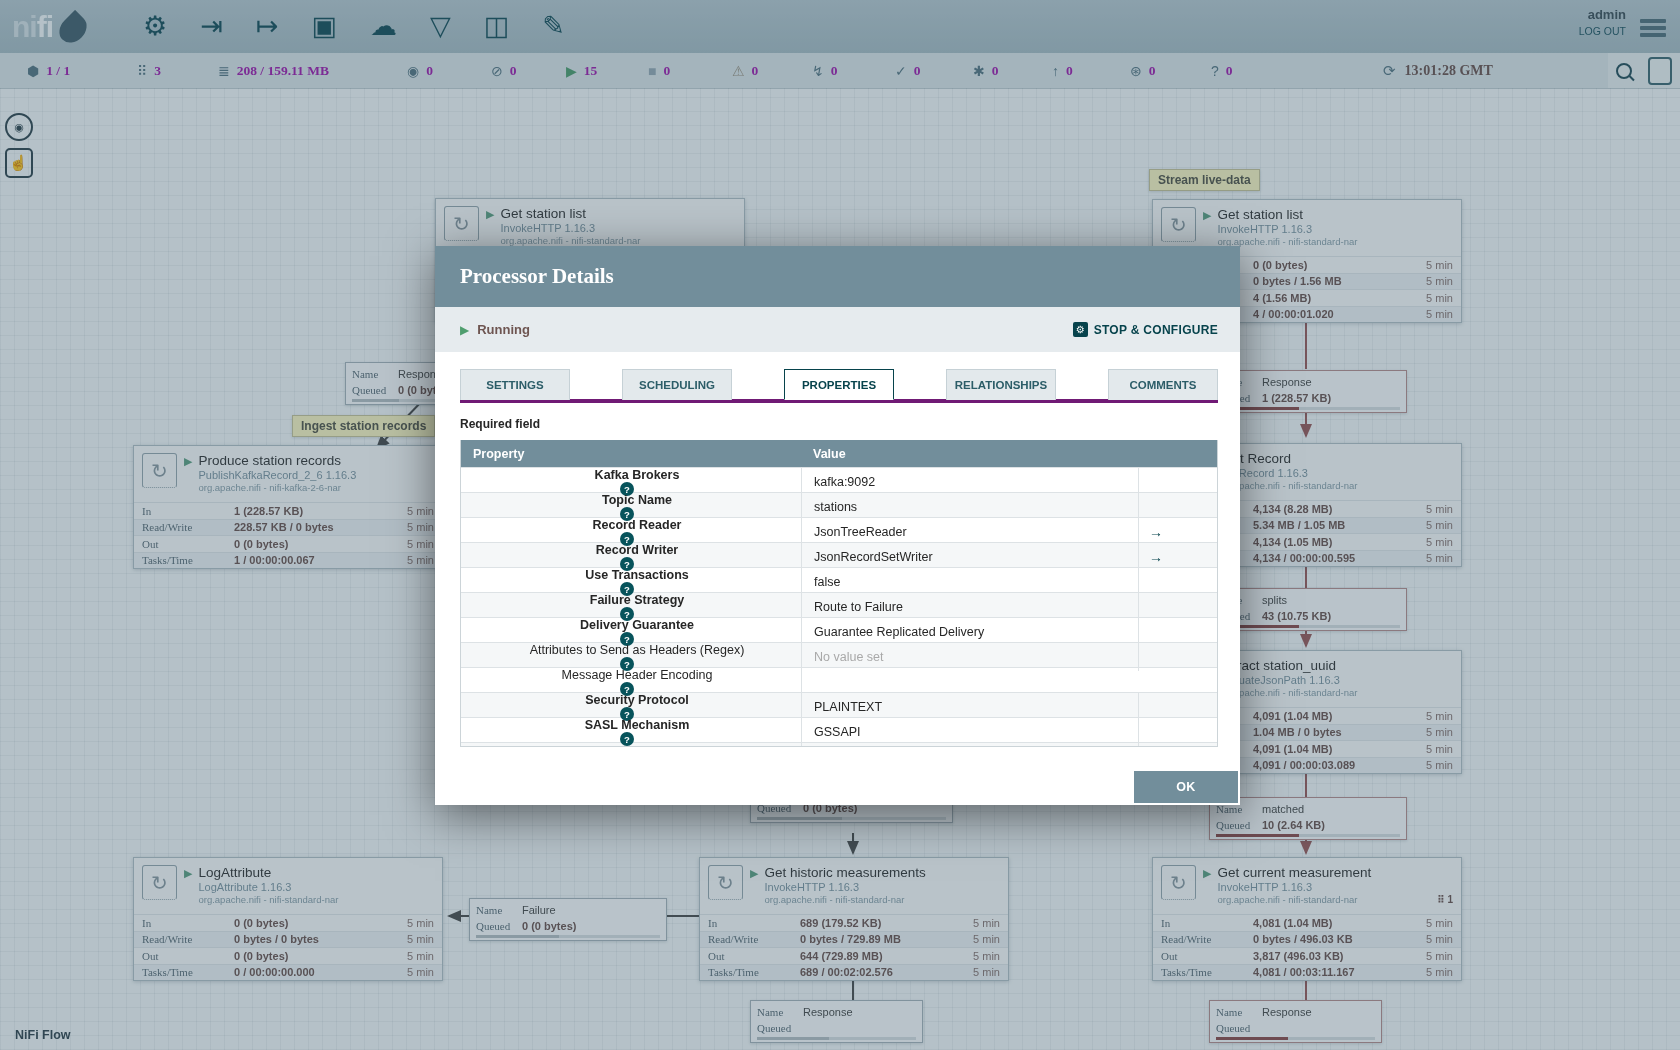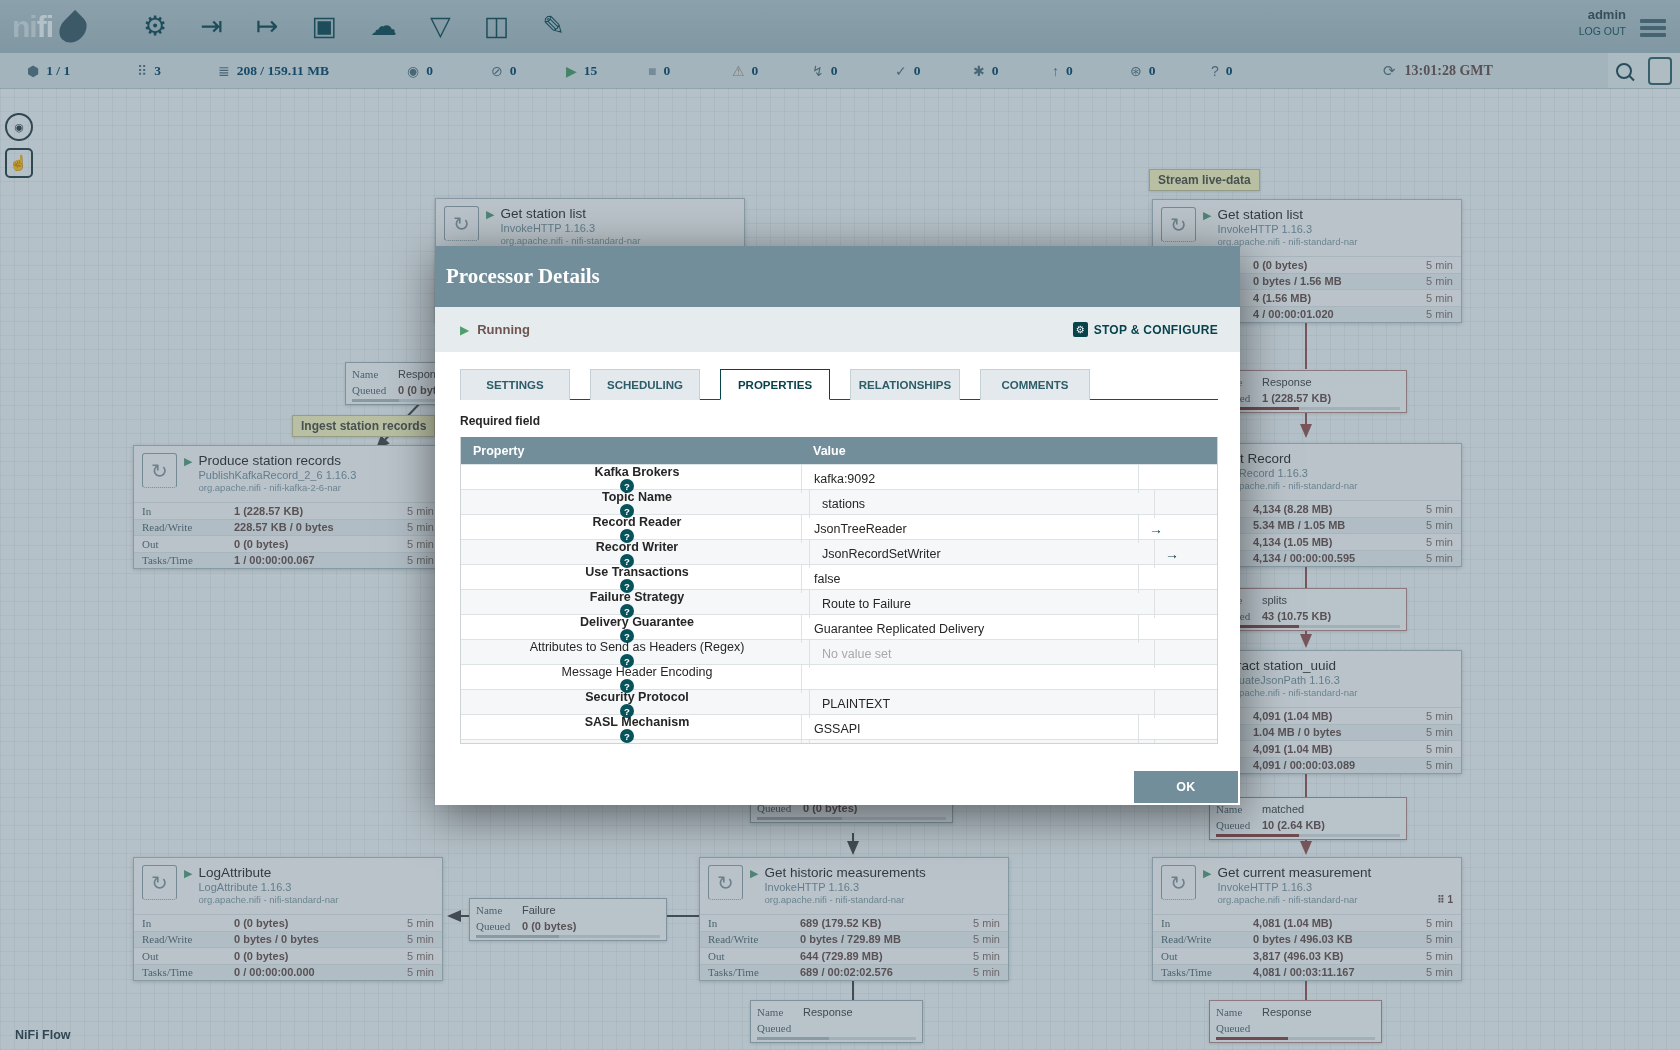--- a/index.html
+++ b/index.html
@@ -19,21 +19,21 @@
   #user-name{font-size:13px;color:#3f515a;font-weight:bold;}
   #logout{font-size:10.5px;color:#235763;margin-top:3px;cursor:pointer;}
   #hamburger{position:absolute;right:14px;top:16px;width:26px;cursor:pointer;}
   #hamburger i{display:block;height:4px;background:#51707d;margin:3px 0;border-radius:1px;}
 
   
   #statusbar{position:absolute;left:0;top:53px;width:100%;height:35px;background:#dde6e9;
     border-bottom:1px solid #c3ced3;z-index:1;}
   .status-item{position:absolute;top:0;height:35px;display:flex;align-items:center;gap:7px;}
   .si-icon{font-size:14px;color:#587784;}
-  .si-val{font-family:"Liberation Serif",serif;font-weight:bold;font-size:13.5px;color:#0c4a6e;}
+  .si-val{font-family:"Liberation Serif",serif;font-weight:bold;font-size:13.5px;color:#a21caf;}
   #refresh-area{position:absolute;left:1383px;top:0;height:35px;display:flex;align-items:center;gap:9px;}
   #refresh-icon{font-size:15px;color:#587784;cursor:pointer;}
   #refresh-time{font-family:"Liberation Serif",serif;font-weight:bold;font-size:14px;color:#6e5551;}
   #sb-right{position:absolute;right:0;top:0;width:72px;height:35px;background:rgba(255,255,255,.35);
     display:flex;align-items:center;justify-content:space-between;padding:0 8px;box-sizing:border-box;}
   #search-icon{width:12px;height:12px;border:2px solid #254f5b;border-radius:50%;position:relative;cursor:pointer;}
   #search-icon:after{content:"";position:absolute;width:7px;height:2px;background:#254f5b;transform:rotate(45deg);left:10px;top:12px;}
   #panel-toggle-icon{width:20px;height:24px;border:2px solid #3e6974;border-radius:4px;background:#eef3f4;cursor:pointer;}
 
   
@@ -73,39 +73,39 @@
 
   .flow-label{position:absolute;background:#fdf7c3;border:1px solid #c9c49a;color:#55564a;
     font-size:12px;font-weight:bold;padding:3px 8px;box-shadow:0 1px 3px rgba(60,80,90,.2);}
   #breadcrumb{position:absolute;left:15px;bottom:8px;font-size:12.5px;font-weight:bold;color:#33454e;cursor:pointer;}
 
   
   #overlay{position:absolute;inset:0;background:rgba(44,74,94,.32);z-index:5;}
   #modal{position:absolute;left:435px;top:246px;width:805px;height:559px;background:#fff;z-index:10;
     box-shadow:0 10px 44px rgba(0,0,0,.5);}
   #modal-header{height:61px;background:#728e9b;display:flex;align-items:center;}
-  #modal-title{font-family:"Liberation Serif",serif;font-weight:bold;font-size:21px;color:#fff;margin-left:11px;}
+  #modal-title{font-family:"Liberation Serif",serif;font-weight:bold;font-size:21px;color:#fff;margin-left:25px;}
   #modal-status{height:45px;background:#e6ebee;display:flex;align-items:center;justify-content:space-between;padding:0 22px 0 25px;}
   #run-state{display:flex;align-items:center;gap:8px;}
   #run-icon{color:#4f9e6e;font-size:12px;}
   #run-text{font-size:13px;font-weight:bold;color:#6e5551;}
   #stop-configure{display:flex;align-items:center;gap:6px;cursor:pointer;}
   #stopcfg-icon{width:15px;height:15px;background:#07434c;color:#fff;font-size:10px;border-radius:2px;
     display:flex;align-items:center;justify-content:center;}
   #stopcfg-text{font-size:12px;font-weight:bold;color:#07434c;letter-spacing:.3px;}
-  #tabs{display:flex;gap:20px;margin:16px 22px 0 25px;border-bottom:1px solid #701a75;}
+  #tabs{display:flex;gap:20px;margin:16px 22px 0 25px;border-bottom:4px solid #701a75;justify-content:space-between;}
   .tab{padding:9px 0 8px 0;width:108px;text-align:center;font-size:11.5px;font-weight:bold;color:#2c5d68;
     background:#e3e9ec;border:1px solid #c6d1d6;border-bottom:none;cursor:pointer;position:relative;top:1px;}
   .tab.sel{background:#fff;border:1px solid #07434c;border-bottom:1px solid #fff;color:#07434c;}
   #required-field{margin:14px 25px 9px 25px;font-size:12px;font-weight:bold;color:#262626;}
   #ptable{margin:0 22px 0 25px;border:1px solid #ccd4d8;border-top:none;height:306px;overflow:hidden;}
   #ptable-head{display:grid;grid-template-columns:340px 337px 1fr;background:#728e9b;height:27px;align-items:center;}
   #ptable-head div{color:#fff;font-size:12.5px;font-weight:bold;padding-left:12px;}
   .prow{display:grid;grid-template-columns:340px 337px 1fr;height:24px;align-items:center;border-top:1px solid #dde2e5;}
-  .prow.alt{background:#f5f7f8;gap:8px;}
+  .prow.alt{background:#f5f7f8;}
   .pcell{display:flex;align-items:center;justify-content:space-between;height:100%;box-sizing:border-box;flex-direction:column;}
   .pname{font-size:12.5px;color:#262626;padding-left:12px;}
   .pname.req{font-weight:bold;}
   .phelp{width:14px;height:14px;border-radius:50%;background:#07535b;color:#fff;font-size:9.5px;font-weight:bold;
     display:flex;align-items:center;justify-content:center;margin-right:8px;cursor:pointer;flex:none;}
   .pval{font-size:12.5px;color:#262626;padding-left:12px;border-left:1px solid #dde2e5;height:100%;display:flex;align-items:center;}
   .pval.unset{color:#a9a9a9;}
   .pextra{border-left:1px solid #dde2e5;height:100%;display:flex;align-items:center;}
   .parrow{color:#07434c;font-weight:bold;font-size:14px;margin-left:10px;cursor:pointer;}
   #ok-btn{position:absolute;right:2px;bottom:2px;width:104px;height:32px;background:#728e9b;color:#fff;

